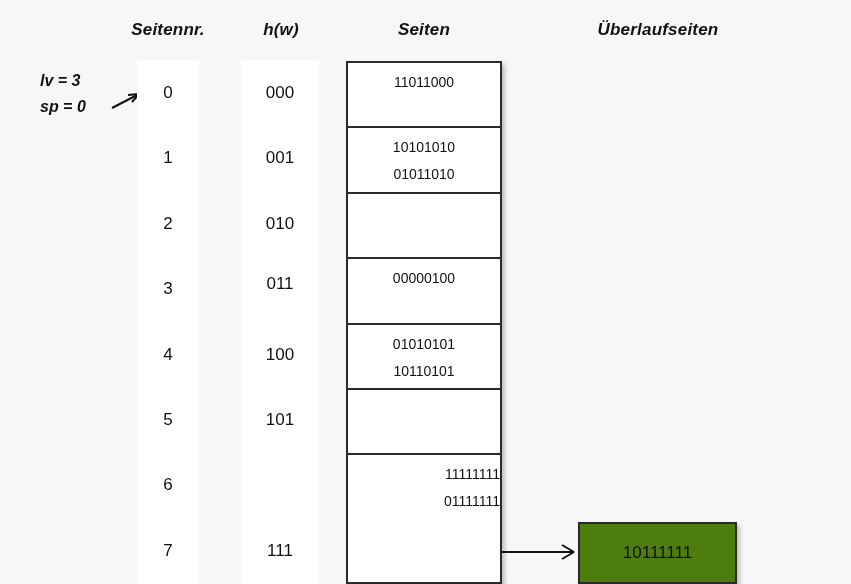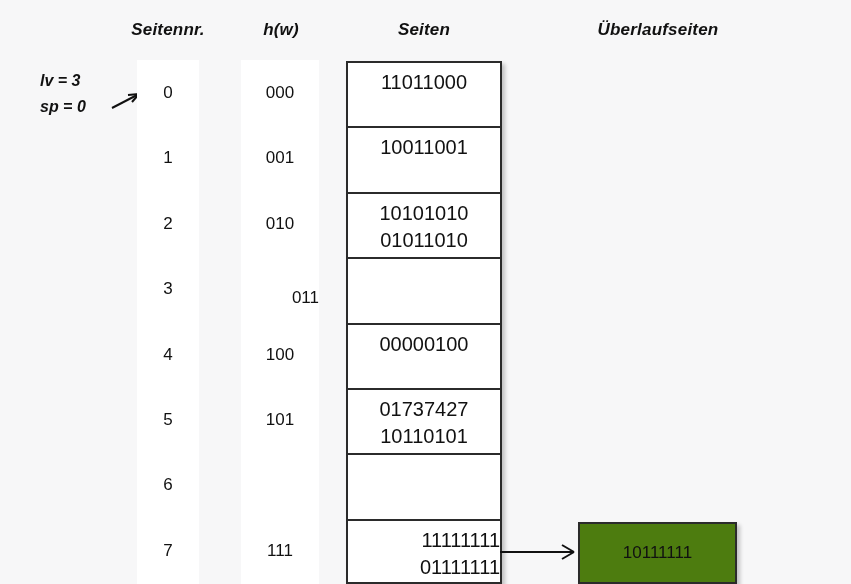--- a/index.html
+++ b/index.html
@@ -97,21 +97,21 @@
     position: relative;
     height: 65.375px;
     box-sizing: border-box;
     border-bottom: 2px solid #2b2b2b;
     text-align: center;
     padding-top: 6px;
   }
   .page-row:last-child { border-bottom: none; text-align: right; }
   .page-row .line {
     display: block;
-    font-size: 20px;
+    font-size: 14px;
     font-weight: 500;
     line-height: 27px;
     color: #111111;
   }
 
   
   #overflow-page {
     position: absolute;
     left: 578px;
     top: 508px;
@@ -167,43 +167,40 @@
       <div class="col-cell" style="top: 261.5px;">4</div>
       <div class="col-cell" style="top: 326.875px;">5</div>
       <div class="col-cell" style="top: 392.25px;">6</div>
       <div class="col-cell" style="top: 457.625px;">7</div>
     </div>
 
   <div class="col-strip" id="strip-hw">
       <div class="col-cell" style="top: 0px;">000</div>
       <div class="col-cell" style="top: 65.375px;">001</div>
       <div class="col-cell" style="top: 130.75px;">010</div>
-      <div class="col-cell" style="top: 205px; text-align: right;">011</div>
+      <div class="col-cell" style="top: 191px;">011</div>
       <div class="col-cell" style="top: 261.5px;">100</div>
       <div class="col-cell" style="top: 326.875px;">101</div>
       <div class="col-cell" style="top: 457.625px;">111</div>
     </div>
 
   <div id="page-stack">
       <div class="page-row">
         <span class="line">11011000</span>
       </div>
       <div class="page-row">
-        <span class="line">10011001</span>
-      </div>
-      <div class="page-row">
         <span class="line">10101010</span>
         <span class="line">01011010</span>
       </div>
       <div class="page-row"></div>
       <div class="page-row">
         <span class="line">00000100</span>
       </div>
       <div class="page-row">
-        <span class="line">01737427</span>
+        <span class="line">01010101</span>
         <span class="line">10110101</span>
       </div>
       <div class="page-row"></div>
       <div class="page-row">
         <span class="line">11111111</span>
         <span class="line">01111111</span>
       </div>
     </div>
 
   <svg id="connector" viewBox="0 0 84 32">

